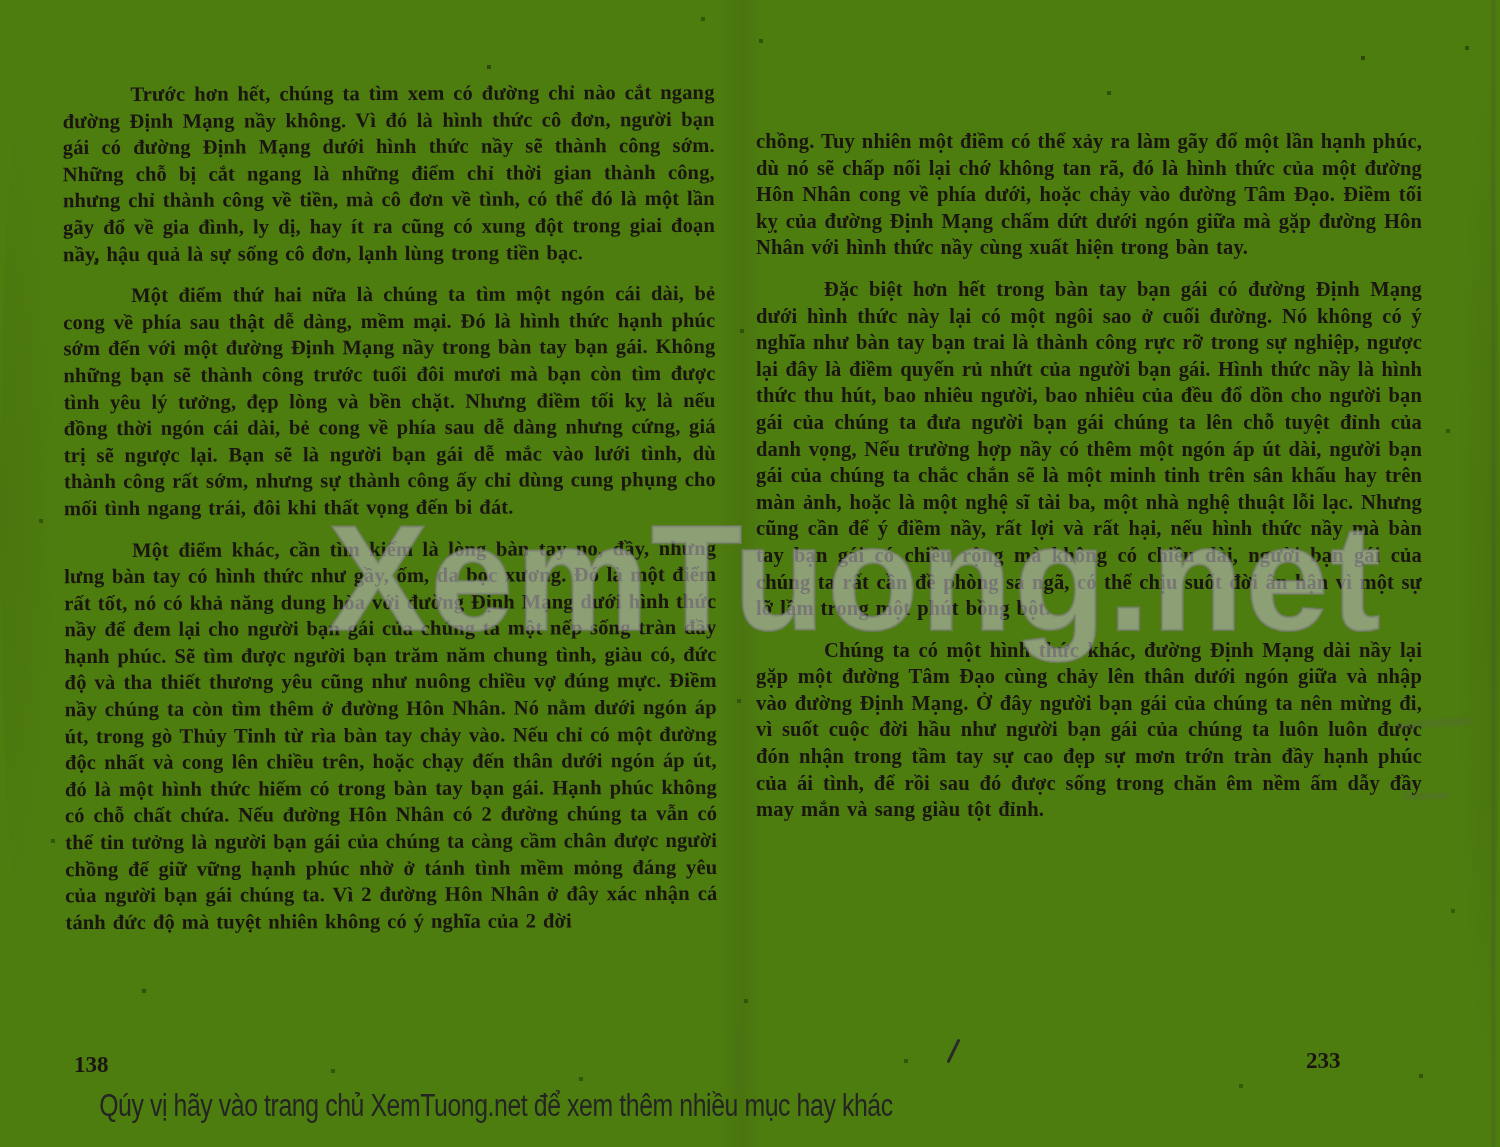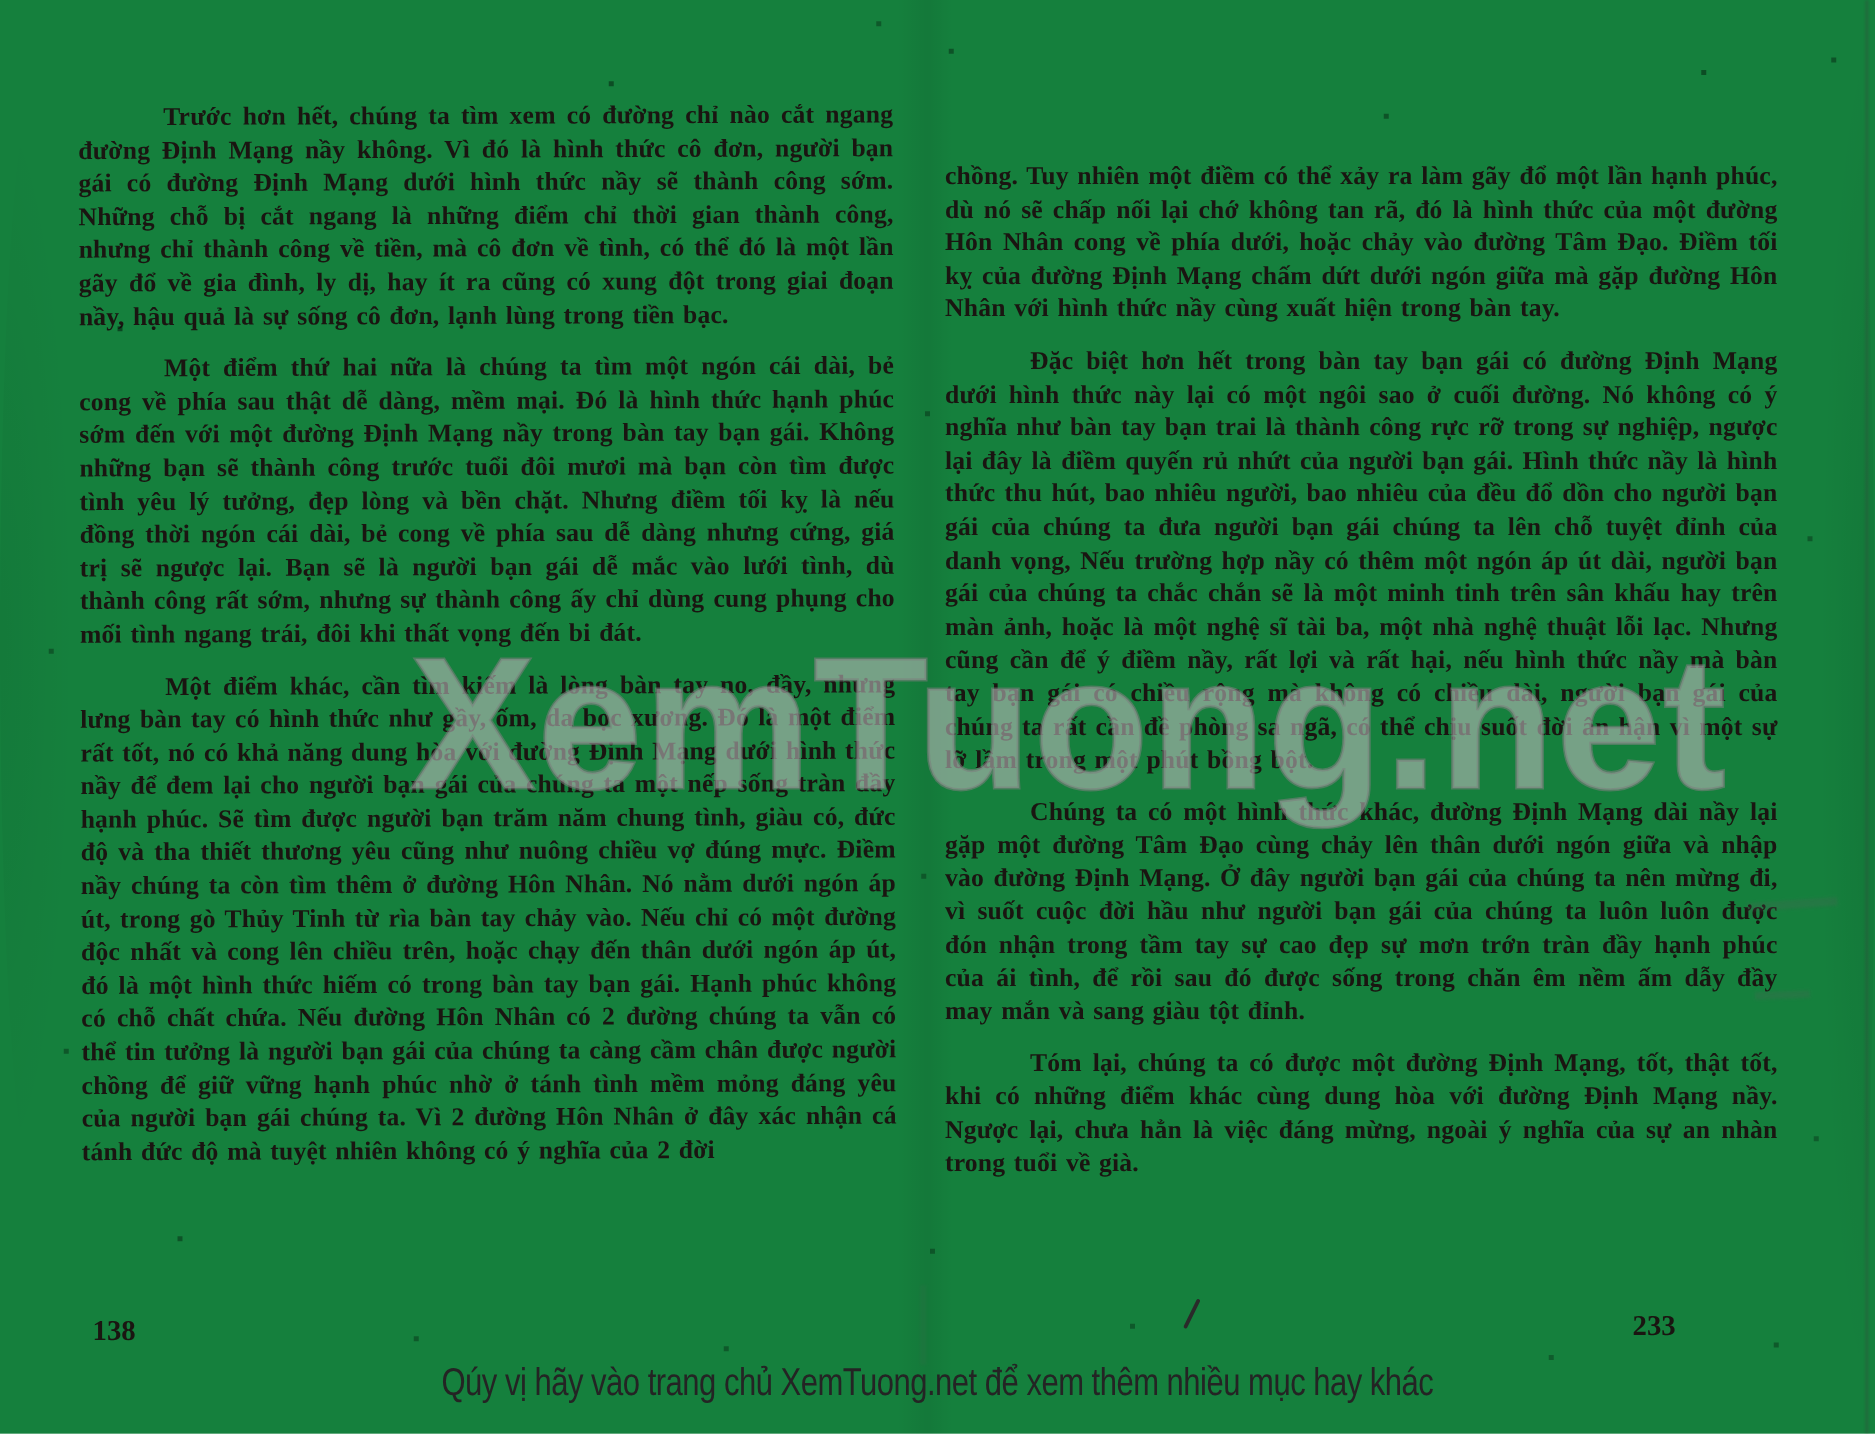--- a/index.html
+++ b/index.html
@@ -3,21 +3,21 @@
 <meta charset="utf-8">
 <style>
   html,body{margin:0;padding:0;}
   body{
     width:1500px;height:1147px;
     background:#ffffff;
     overflow:hidden;
     font-family:"Liberation Serif", serif;
     position:relative;
   }
-  .scan-canvas{position:absolute;inset:0;background:#15803d;}
+  .scan-canvas{position:absolute;inset:0;background:#4d7c0f;}
   
   .blotch{position:absolute;border-radius:50%;pointer-events:none;}
   .blotch.b1{left:0;top:60px;width:60px;height:900px;background:radial-gradient(ellipse at left,rgba(0,0,0,0.05),transparent 70%);}
   .blotch.b2{left:1455px;top:0;width:45px;height:1147px;background:radial-gradient(ellipse at right,rgba(0,0,0,0.07),transparent 70%);}
   .gutter{
     position:absolute;left:718px;top:0;width:44px;height:1147px;
     background:linear-gradient(90deg,transparent,rgba(0,0,0,0.045) 40%,rgba(0,0,0,0.06) 55%,transparent);
     pointer-events:none;
   }
   .edge-line{
@@ -43,21 +43,21 @@
     position:absolute;left:328px;top:492px;
     font-family:"Liberation Sans", sans-serif;
     font-weight:700;font-size:150px;letter-spacing:2px;
     color:rgba(216,216,216,0.34);
     -webkit-text-stroke:2.5px rgba(125,125,125,0.55);
     text-shadow:0 0 1px rgba(140,140,140,0.4);
     z-index:6;pointer-events:none;white-space:nowrap;text-align:center;
   }
   .footer-banner{
     position:absolute;left:0;right:0;top:1088px;height:46px;
-    text-align:center;z-index:7;
+    text-align:left;z-index:7;
   }
   .footer-text{
     display:inline-block;
     font-family:"Liberation Sans", sans-serif;
     font-size:31px;font-weight:400;color:#242424;
     transform:scaleX(0.8);transform-origin:center;
     letter-spacing:-0.5px;white-space:nowrap;
   }
   
   .speckles{position:absolute;left:0;top:0;width:2px;height:2px;background:transparent;pointer-events:none;
@@ -105,21 +105,20 @@
   <div class="text-col col-left">
     <p class="para indent">Trước hơn hết, chúng ta tìm xem có đường chỉ nào cắt ngang đường Định Mạng nầy không. Vì đó là hình thức cô đơn, người bạn gái có đường Định Mạng dưới hình thức nầy sẽ thành công sớm. Những chỗ bị cắt ngang là những điểm chỉ thời gian thành công, nhưng chỉ thành công về tiền, mà cô đơn về tình, có thể đó là một lần gãy đổ về gia đình, ly dị, hay ít ra cũng có xung đột trong giai đoạn nầy, hậu quả là sự sống cô đơn, lạnh lùng trong tiền bạc.</p>
     <p class="para indent">Một điểm thứ hai nữa là chúng ta tìm một ngón cái dài, bẻ cong về phía sau thật dễ dàng, mềm mại. Đó là hình thức hạnh phúc sớm đến với một đường Định Mạng nầy trong bàn tay bạn gái. Không những bạn sẽ thành công trước tuổi đôi mươi mà bạn còn tìm được tình yêu lý tưởng, đẹp lòng và bền chặt. Nhưng điềm tối kỵ là nếu đồng thời ngón cái dài, bẻ cong về phía sau dễ dàng nhưng cứng, giá trị sẽ ngược lại. Bạn sẽ là người bạn gái dễ mắc vào lưới tình, dù thành công rất sớm, nhưng sự thành công ấy chỉ dùng cung phụng cho mối tình ngang trái, đôi khi thất vọng đến bi đát.</p>
     <p class="para indent">Một điểm khác, cần tìm kiếm là lòng bàn tay no, đầy, nhưng lưng bàn tay có hình thức như gầy, ốm, da bọc xương. Đó là một điểm rất tốt, nó có khả năng dung hòa với đường Định Mạng dưới hình thức nầy để đem lại cho người bạn gái của chúng ta một nếp sống tràn đầy hạnh phúc. Sẽ tìm được người bạn trăm năm chung tình, giàu có, đức độ và tha thiết thương yêu cũng như nuông chiều vợ đúng mực. Điềm nầy chúng ta còn tìm thêm ở đường Hôn Nhân. Nó nằm dưới ngón áp út, trong gò Thủy Tinh từ rìa bàn tay chảy vào. Nếu chỉ có một đường độc nhất và cong lên chiều trên, hoặc chạy đến thân dưới ngón áp út, đó là một hình thức hiếm có trong bàn tay bạn gái. Hạnh phúc không có chỗ chất chứa. Nếu đường Hôn Nhân có 2 đường chúng ta vẫn có thể tin tưởng là người bạn gái của chúng ta càng cầm chân được người chồng để giữ vững hạnh phúc nhờ ở tánh tình mềm mỏng đáng yêu của người bạn gái chúng ta. Vì 2 đường Hôn Nhân ở đây xác nhận cá tánh đức độ mà tuyệt nhiên không có ý nghĩa của 2 đời</p>
   </div>
 
   <div class="text-col col-right">
     <p class="para">chồng. Tuy nhiên một điềm có thể xảy ra làm gãy đổ một lần hạnh phúc, dù nó sẽ chấp nối lại chớ không tan rã, đó là hình thức của một đường Hôn Nhân cong về phía dưới, hoặc chảy vào đường Tâm Đạo. Điềm tối kỵ của đường Định Mạng chấm dứt dưới ngón giữa mà gặp đường Hôn Nhân với hình thức nầy cùng xuất hiện trong bàn tay.</p>
     <p class="para indent">Đặc biệt hơn hết trong bàn tay bạn gái có đường Định Mạng dưới hình thức này lại có một ngôi sao ở cuối đường. Nó không có ý nghĩa như bàn tay bạn trai là thành công rực rỡ trong sự nghiệp, ngược lại đây là điềm quyến rủ nhứt của người bạn gái. Hình thức nầy là hình thức thu hút, bao nhiêu người, bao nhiêu của đều đổ dồn cho người bạn gái của chúng ta đưa người bạn gái chúng ta lên chỗ tuyệt đỉnh của danh vọng, Nếu trường hợp nầy có thêm một ngón áp út dài, người bạn gái của chúng ta chắc chắn sẽ là một minh tinh trên sân khấu hay trên màn ảnh, hoặc là một nghệ sĩ tài ba, một nhà nghệ thuật lỗi lạc. Nhưng cũng cần để ý điềm nầy, rất lợi và rất hại, nếu hình thức nầy mà bàn tay bạn gái có chiều rộng mà không có chiều dài, người bạn gái của chúng ta rất cần đề phòng sa ngã, có thể chịu suốt đời ân hận vì một sự lỡ lầm trong một phút bồng bột.</p>
     <p class="para indent">Chúng ta có một hình thức khác, đường Định Mạng dài nầy lại gặp một đường Tâm Đạo cùng chảy lên thân dưới ngón giữa và nhập vào đường Định Mạng. Ở đây người bạn gái của chúng ta nên mừng đi, vì suốt cuộc đời hầu như người bạn gái của chúng ta luôn luôn được đón nhận trong tầm tay sự cao đẹp sự mơn trớn tràn đầy hạnh phúc của ái tình, để rồi sau đó được sống trong chăn êm nềm ấm dẫy đầy may mắn và sang giàu tột đỉnh.</p>
-    <p class="para indent">Tóm lại, chúng ta có được một đường Định Mạng, tốt, thật tốt, khi có những điểm khác cùng dung hòa với đường Định Mạng nầy. Ngược lại, chưa hẳn là việc đáng mừng, ngoài ý nghĩa của sự an nhàn trong tuổi về già.</p>
   </div>
 
   <div class="page-number pn-left">138</div>
   <div class="page-number pn-right">233</div>
 
   <div class="watermark">XemTuong.net</div>
 
   <div class="footer-banner">
     <span class="footer-text">Qúy vị hãy vào trang chủ XemTuong.net để xem thêm nhiều mục hay khác</span>
   </div>

